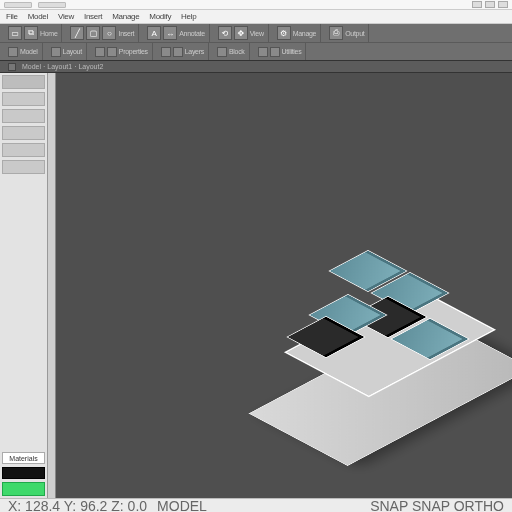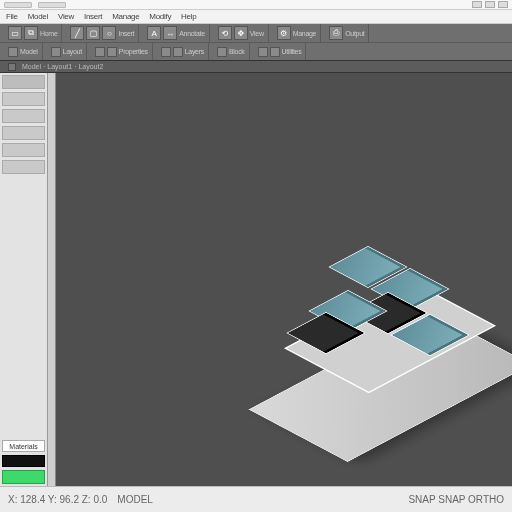--- a/index.html
+++ b/index.html
@@ -68,21 +68,21 @@
   .t2 { left:162px; top:64px;}
   .t3 { left:140px; top:88px;}
   .t4 { left:182px; top:110px;}
   .t5 { left:100px; top:86px;}
   .t6 { left:78px;  top:108px;}
 
   
   .ruler { width:8px; background:#cfcfcf; border-right:1px solid #888;}
 
   
-  .status { height:26px; background:#ececec; border-top:1px solid #bbb; display:flex; align-items:center; gap:10px; padding:4px 8px; color:#555; font-size:10px;}
+  .status { height:14px; background:#ececec; border-top:1px solid #bbb; display:flex; align-items:center; gap:10px; padding:4px 8px; color:#555; font-size:14px;}
   .status .seg { color:#666; }
   .status .fill { flex:1;}
 </style>
 </head>
 <body>
 
 <div class="titlebar">
   <div class="title-tab"></div>
   <div class="title-tab"></div>
   <div class="title-right">

